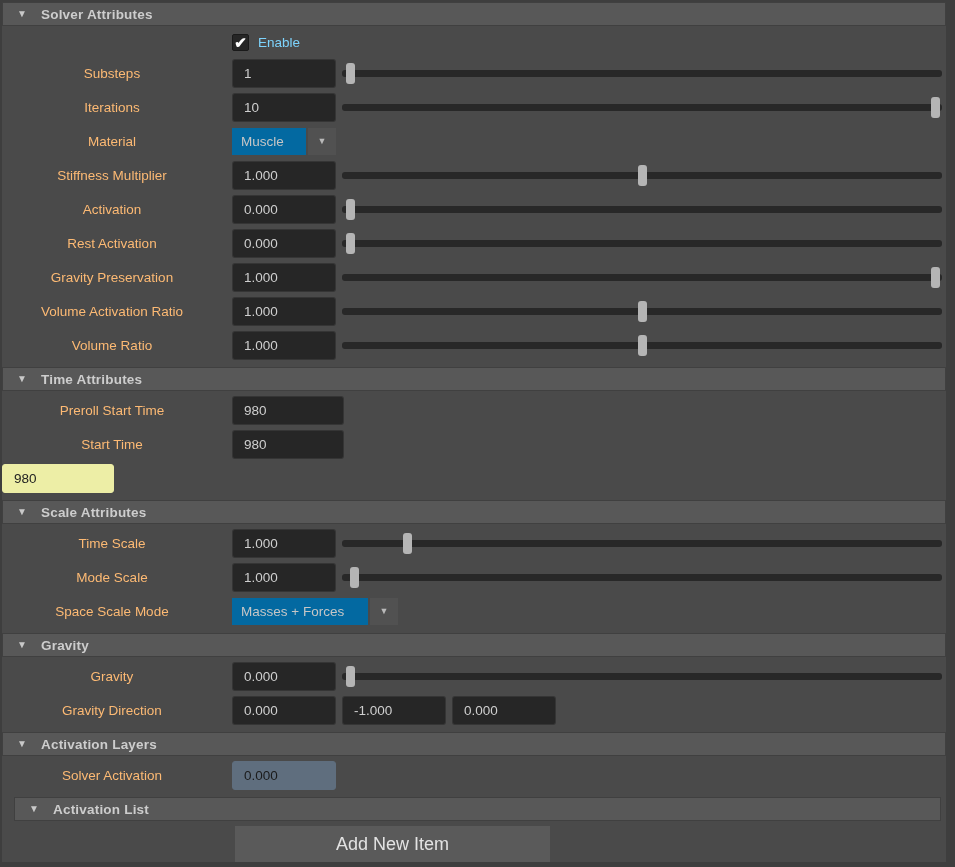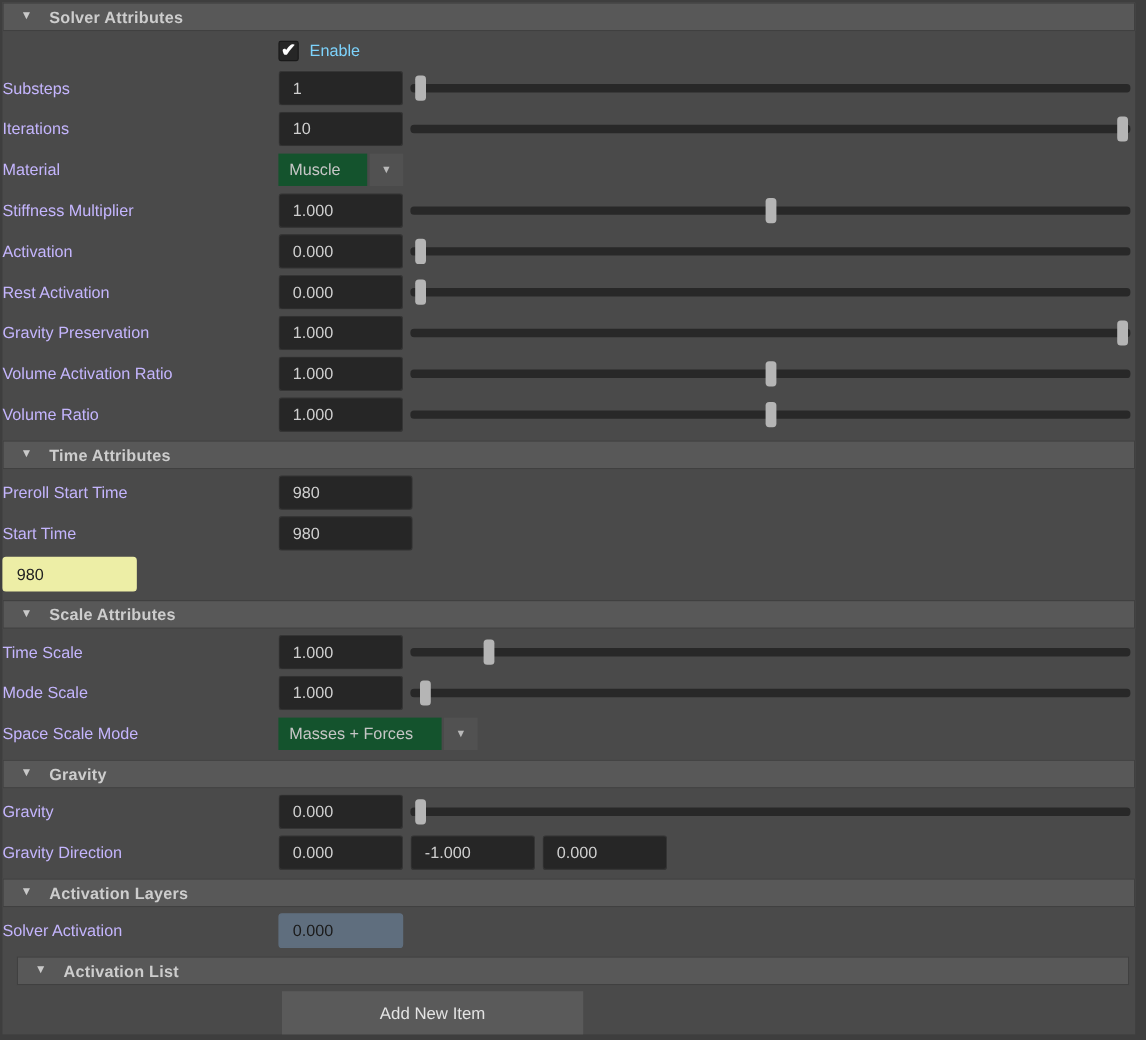--- a/index.html
+++ b/index.html
@@ -32,21 +32,21 @@
   .hdr .ttl{
     color:#cdcdcd;font-weight:bold;font-size:13.5px;
     letter-spacing:.2px;white-space:nowrap;
   }
   .subhdr{margin-left:12px;margin-right:5px;}
   
   .row{display:flex;align-items:center;height:29px;margin-bottom:5px;}
   .row.short{height:23px;margin-top:2px;}
   .lbl{
     width:230px;box-sizing:border-box;padding-right:10px;
-    text-align:left;color:#c4b5fd;font-size:13.5px;white-space:nowrap;
+    text-align:center;color:#fdba74;font-size:13.5px;white-space:nowrap;
     flex:none;
   }
   .fld{
     width:104px;height:29px;box-sizing:border-box;flex:none;
     background:#262626;border:1px solid rgba(255,255,255,0.07);
     border-radius:3px;
     color:#cfcfcf;font-size:13.5px;
     display:flex;align-items:center;padding-left:11px;
   }
   .fld.time{width:112px;}
@@ -70,34 +70,34 @@
     background:#262626;border:1px solid #1a1a1a;border-radius:2px;
     display:flex;align-items:center;justify-content:center;
     color:#ffffff;font-size:15px;font-weight:bold;line-height:15px;
     cursor:pointer;
   }
   .chklbl{margin-left:9px;color:#7dd3fc;font-size:13.5px;}
   
   .dd{display:flex;height:27px;flex:none;cursor:pointer;}
   .ddval{
     box-sizing:border-box;width:74px;
-    background:#14532d;color:#c6c6c6;font-size:13.5px;
+    background:#0369a1;color:#c6c6c6;font-size:13.5px;
     display:flex;align-items:center;padding-left:9px;white-space:nowrap;
   }
   .ddval.wide{width:136px;}
   .ddarrow{
     width:28px;margin-left:2px;background:#515151;
     display:flex;align-items:center;justify-content:center;
     color:#b9b9b9;font-size:9px;line-height:9px;
   }
   
   .btnrow{margin-top:1px;}
   .btn{
-    margin-left:233px;width:251px;height:36px;
-    background:#5a5a5a;color:#e3e3e3;font-size:14px;
+    margin-left:233px;width:315px;height:36px;
+    background:#5a5a5a;color:#e3e3e3;font-size:18px;
     display:flex;align-items:center;justify-content:center;
     cursor:pointer;
   }
 </style>
 </head>
 <body>
 
 <div class="panel">
 
   <div class="hdr">

